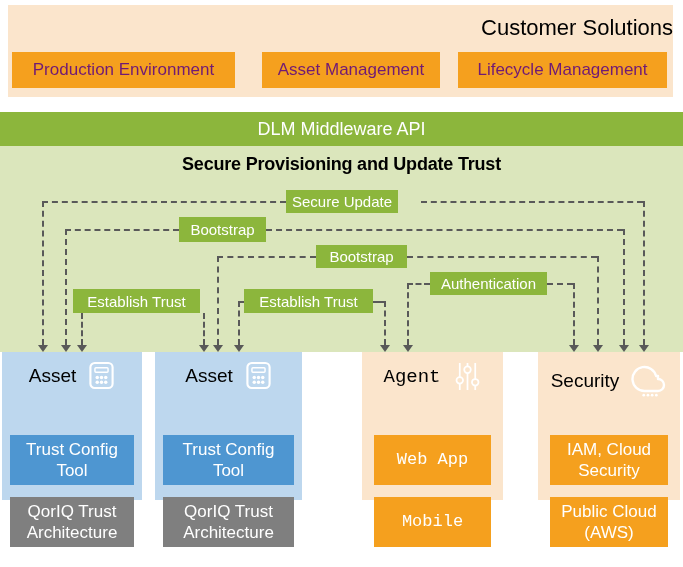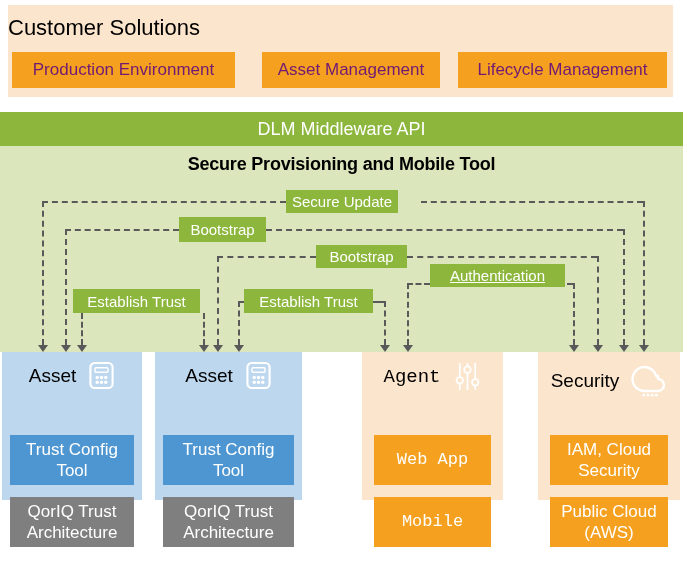--- a/index.html
+++ b/index.html
@@ -1,21 +1,21 @@
 <!DOCTYPE html>
 <html><head>
 <meta charset="utf-8">
 <style>
   html,body{margin:0;padding:0;background:#fff;}
   body{font-family:"Liberation Sans",sans-serif;}
   #stage{position:relative;width:683px;height:567px;background:#ffffff;overflow:hidden;}
 
   
   .top-box{position:absolute;left:8px;top:5px;width:665px;height:92px;background:#FBE5CC;}
-  .top-title{position:absolute;left:0;top:10px;width:100%;text-align:left;font-size:22px;color:#000;}
+  .top-title{position:absolute;left:0;top:10px;width:100%;text-align:right;font-size:22px;color:#000;}
   .top-btn{position:absolute;top:47px;height:36px;background:#F5A01E;color:#701a75;font-size:17px;
            display:flex;align-items:center;justify-content:center;}
 
   
   .greenbar{position:absolute;left:0;top:112px;width:683px;height:34px;background:#8CB63C;color:#fff;
             font-size:18px;display:flex;align-items:center;justify-content:center;}
 
   
   .panel{position:absolute;left:0;top:146px;width:683px;height:206px;background:#DBE6BC;}
   .panel-title{position:absolute;left:0;top:8px;width:100%;text-align:center;font-size:18px;font-weight:bold;
@@ -50,21 +50,21 @@
   <div class="top-box">
     <div class="top-title">Customer Solutions</div>
     <div class="top-btn" style="left:4px;width:223px;">Production Environment</div>
     <div class="top-btn" style="left:254px;width:178px;">Asset Management</div>
     <div class="top-btn" style="left:450px;width:209px;">Lifecycle Management</div>
   </div>
 
   <div class="greenbar">DLM Middleware API</div>
 
   <div class="panel">
-    <div class="panel-title">Secure Provisioning and Mobile Tool</div>
+    <div class="panel-title">Secure Provisioning and Update Trust</div>
   </div>
 
   <div class="h" style="left:42px;top:201px;width:244px;"></div>
   <div class="h" style="left:421px;top:201px;width:222px;"></div>
   <div class="v" style="left:42px;top:201px;height:144px;"></div>
   <div class="v" style="left:643px;top:201px;height:144px;"></div>
   <div class="ah" style="left:38px;top:345px;"></div>
   <div class="ah" style="left:639px;top:345px;"></div>
   <div class="flabel" style="left:286px;top:190px;width:112px;height:23px;">Secure Update</div>
 
@@ -83,21 +83,21 @@
   <div class="ah" style="left:213px;top:345px;"></div>
   <div class="ah" style="left:593px;top:345px;"></div>
   <div class="flabel" style="left:316px;top:245px;width:91px;height:23px;">Bootstrap</div>
 
   <div class="h" style="left:407px;top:283px;width:23px;"></div>
   <div class="h" style="left:547px;top:283px;width:26px;"></div>
   <div class="v" style="left:407px;top:283px;height:62px;"></div>
   <div class="v" style="left:573px;top:283px;height:62px;"></div>
   <div class="ah" style="left:403px;top:345px;"></div>
   <div class="ah" style="left:569px;top:345px;"></div>
-  <div class="flabel" style="left:430px;top:264px;width:135px;height:23px;text-decoration:underline;">Authentication</div>
+  <div class="flabel" style="left:430px;top:272px;width:117px;height:23px;">Authentication</div>
 
   <div class="v" style="left:81px;top:313px;height:32px;"></div>
   <div class="v" style="left:203px;top:313px;height:32px;"></div>
   <div class="ah" style="left:77px;top:345px;"></div>
   <div class="ah" style="left:199px;top:345px;"></div>
   <div class="flabel" style="left:73px;top:289px;width:127px;height:24px;">Establish Trust</div>
 
   <div class="h" style="left:238px;top:301px;width:6px;"></div>
   <div class="h" style="left:373px;top:301px;width:12px;"></div>
   <div class="v" style="left:238px;top:301px;height:44px;"></div>

